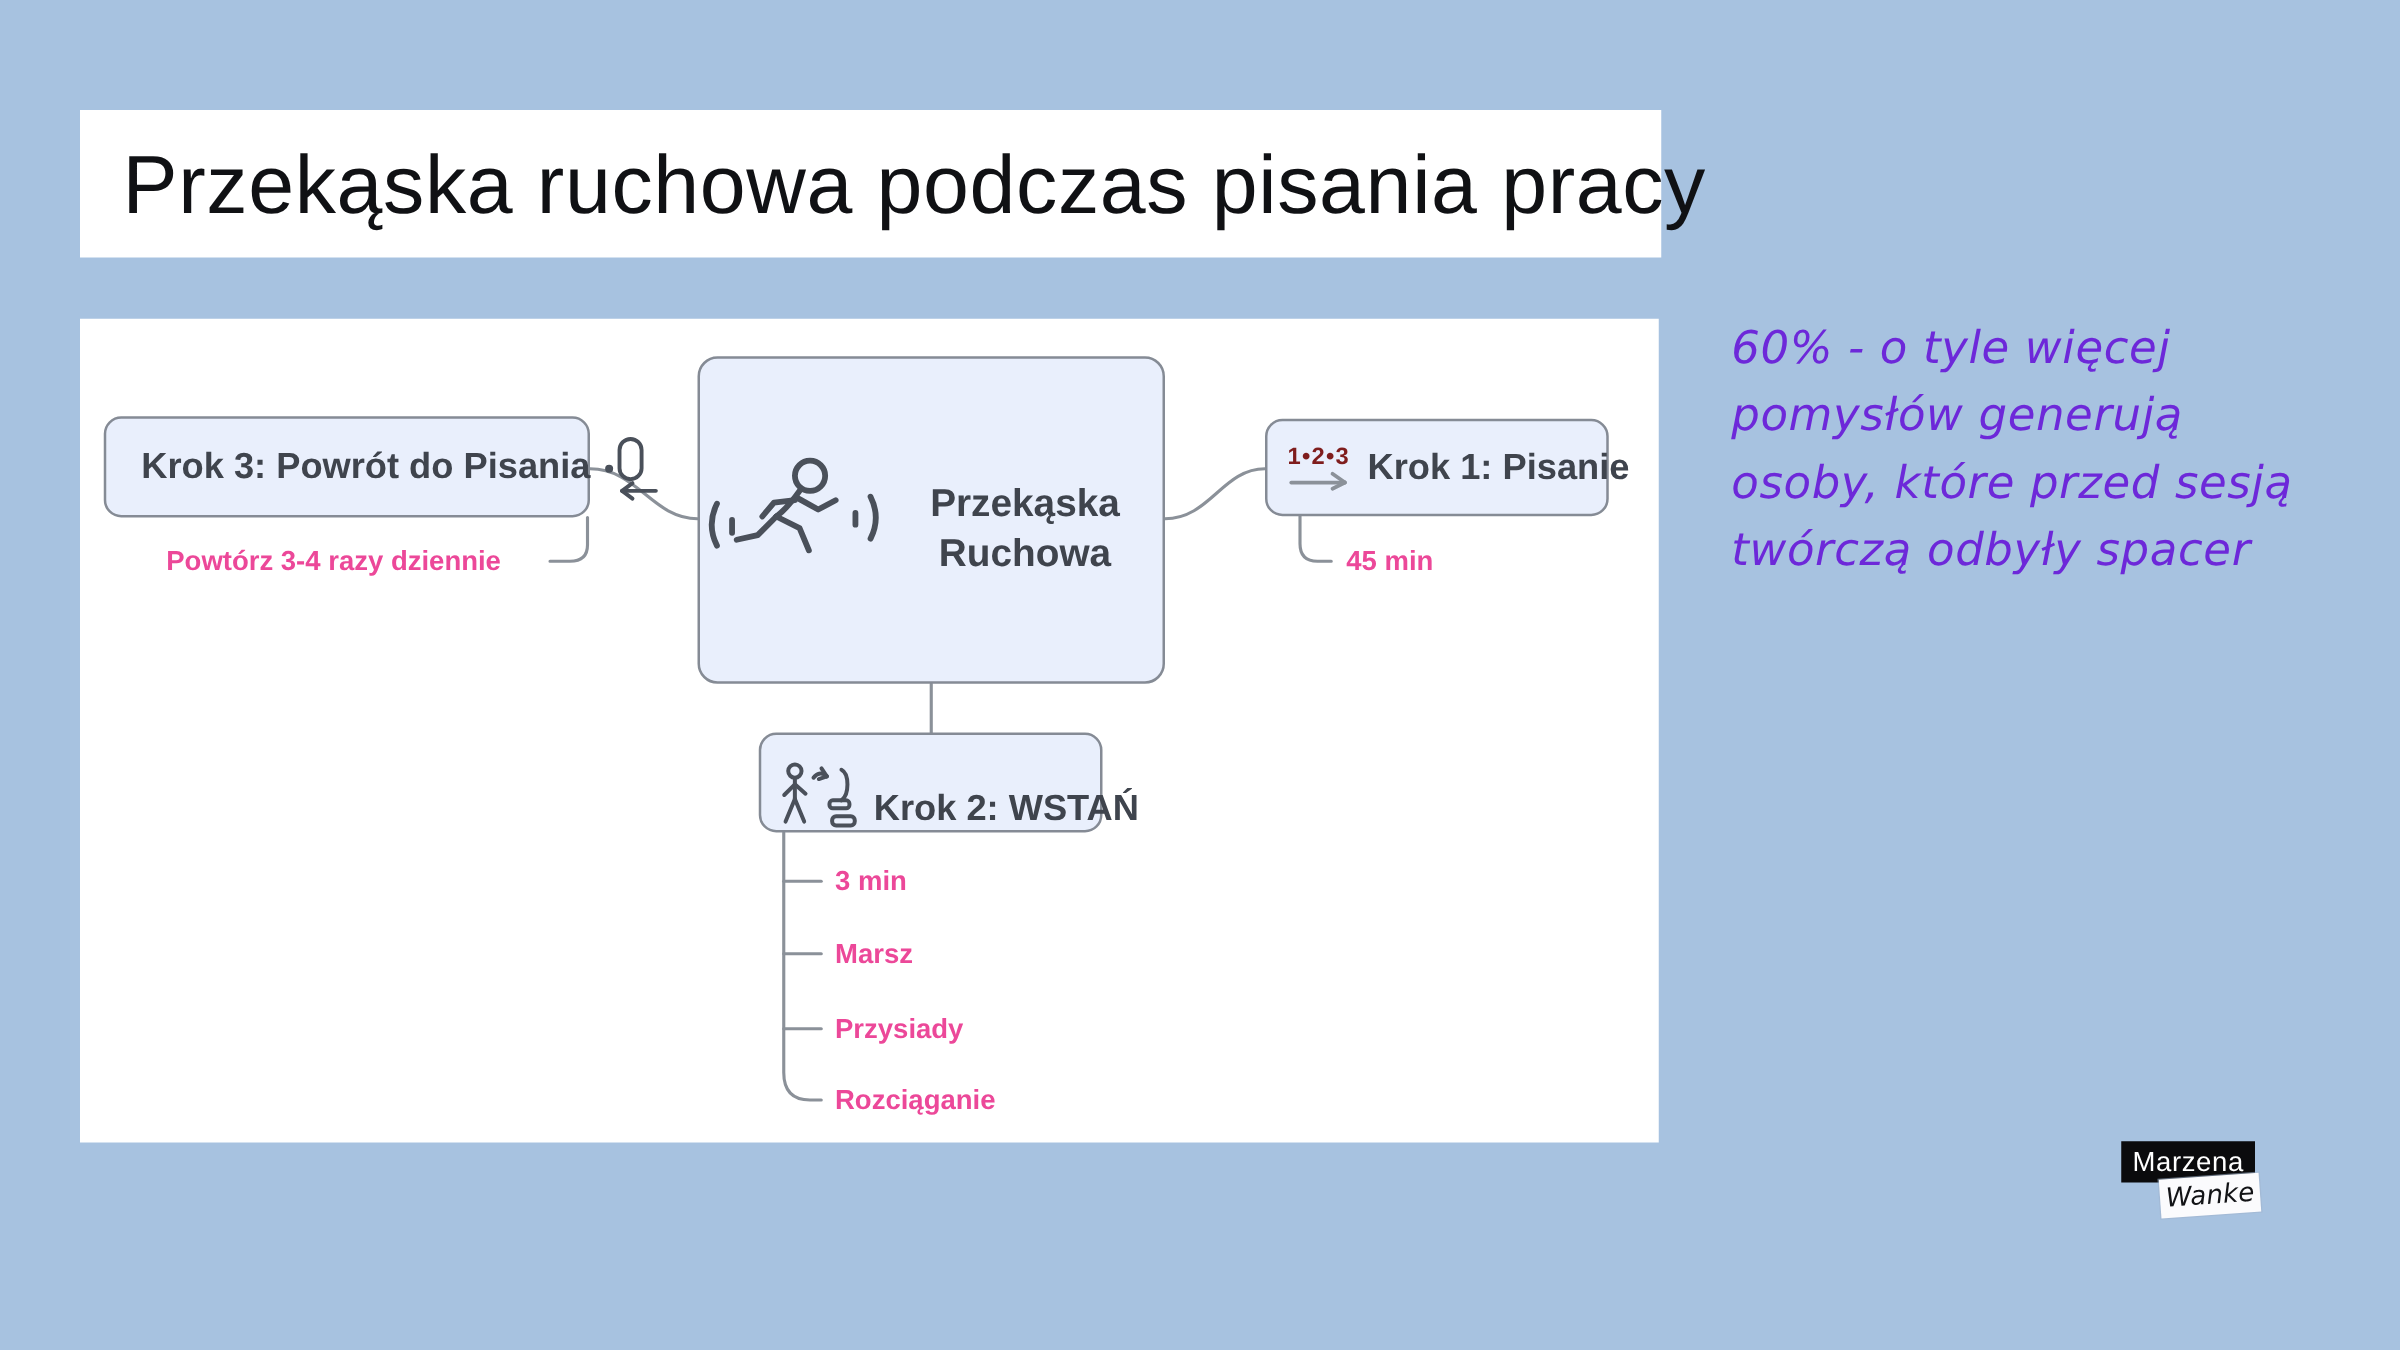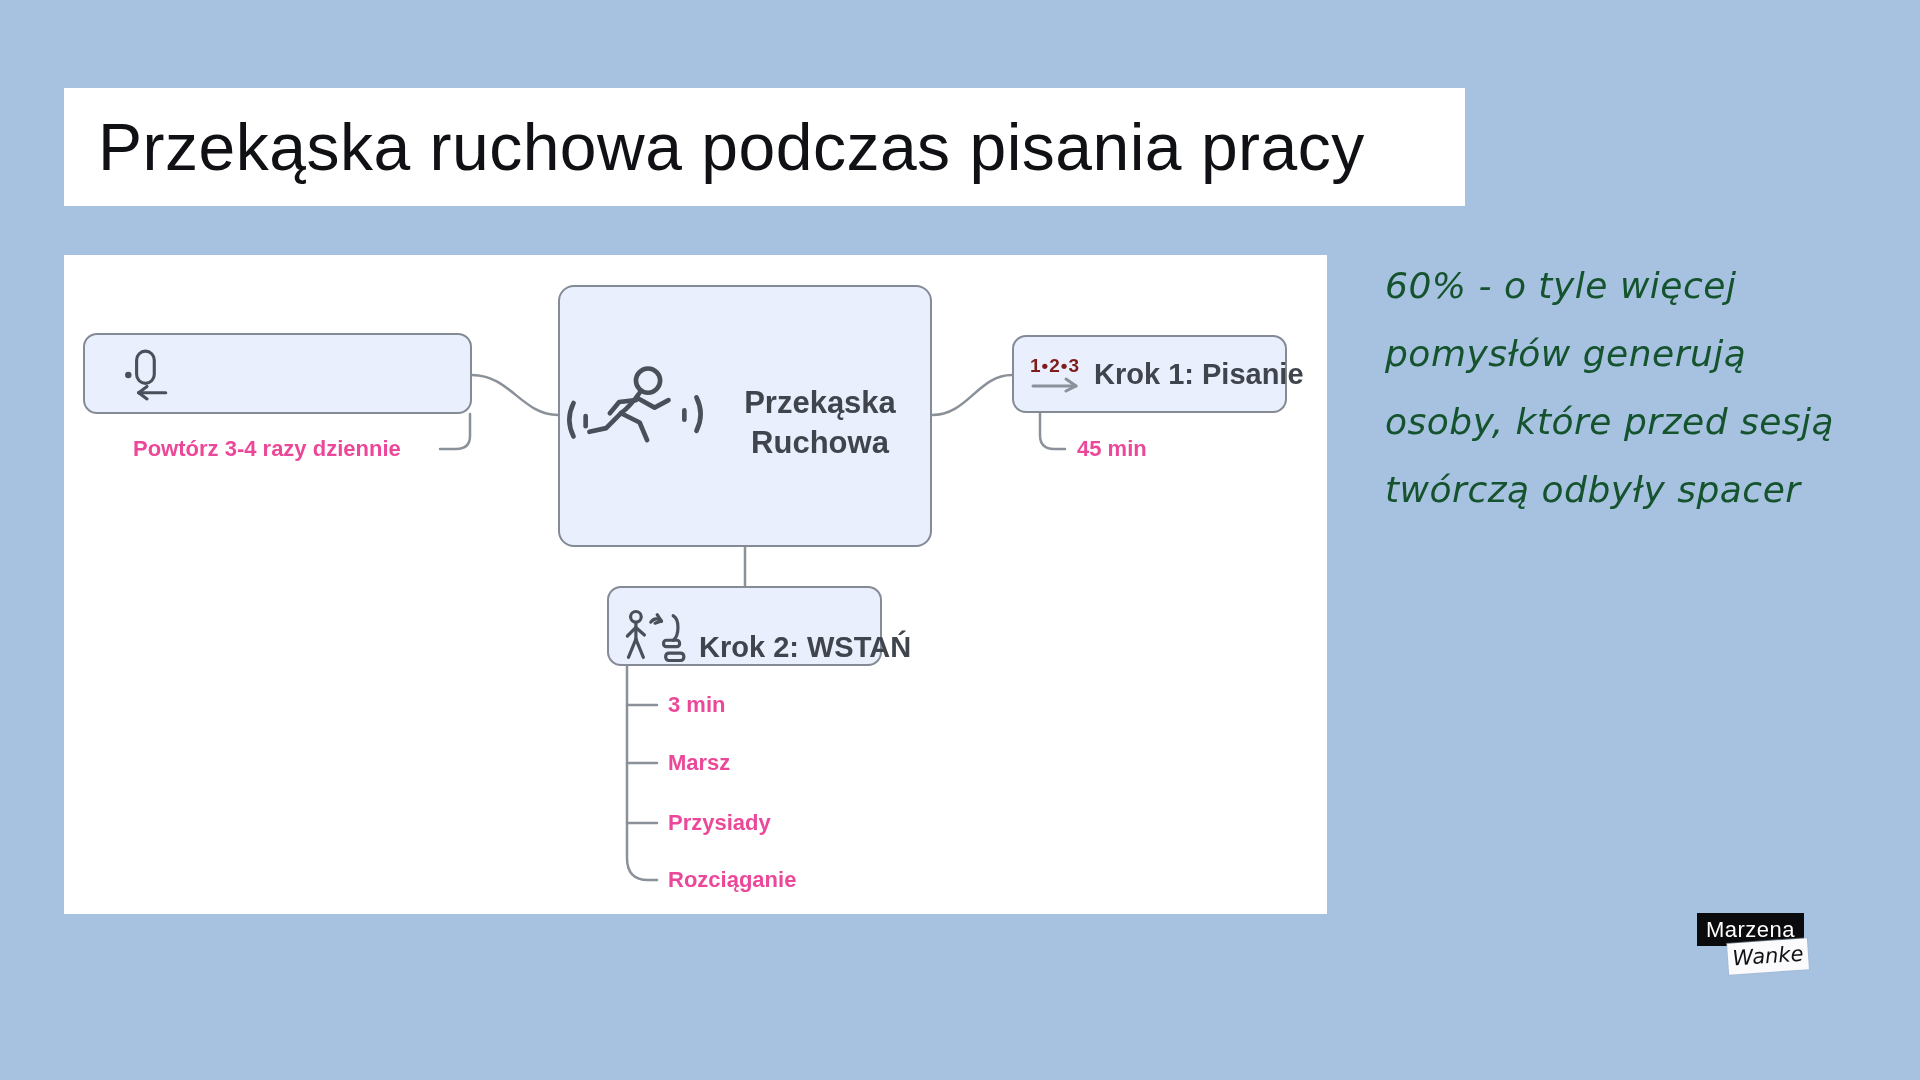--- a/index.html
+++ b/index.html
@@ -1,20 +1,20 @@
 <!DOCTYPE html>
 <html><head>
 <meta charset="utf-8">
 <style>
   html,body{margin:0;padding:0;}
   body{font-family:"Liberation Sans",sans-serif;}
   .stage{position:relative;width:1920px;height:1080px;background:#a7c2e0;overflow:hidden;}
 
   
-  .title-bar{position:absolute;left:64px;top:88px;width:1401px;height:118px;background:#ffffff;}
+  .title-bar{position:absolute;left:64px;top:88px;width:1265px;height:118px;background:#ffffff;}
   .title-bar h1{margin:0;padding-left:34px;font-size:66px;font-weight:400;color:#101114;
     line-height:118px;white-space:nowrap;letter-spacing:0.5px;}
 
   
   .panel{position:absolute;left:64px;top:255px;width:1263px;height:659px;background:#ffffff;}
   .connectors{position:absolute;left:0;top:0;width:1263px;height:659px;}
 
   .node{position:absolute;box-sizing:border-box;background:#e9effc;border:2px solid #858b95;
     border-radius:14px;display:flex;align-items:center;color:#3f444d;}
   .node-label{font-weight:700;color:#3f444d;}
@@ -31,21 +31,21 @@
   .node-krok2{left:543px;top:331px;width:275px;height:80px;padding:0 12px;align-items:flex-end;}
   .node-krok2 .node-label{font-size:29px;margin-left:12px;white-space:nowrap;}
 
   .node-krok3{left:19px;top:78px;width:389px;height:81px;padding:0 12px 0 28px;}
   .node-krok3 .node-label{font-size:29px;white-space:nowrap;}
 
   .child-label{position:absolute;font-size:22px;color:#ec4899;line-height:38px;white-space:nowrap;font-weight:bold;}
 
   
   .note{position:absolute;left:1385px;top:252px;width:450px;font-family:"DejaVu Sans",cursive;
-    font-style:italic;font-size:36px;line-height:68px;color:#14532d;white-space:pre-line;
+    font-style:italic;font-size:36px;line-height:54px;color:#6d28d9;white-space:pre-line;
     letter-spacing:0.5px;}
 
   
   .logo{position:absolute;left:1697px;top:913px;width:120px;height:70px;}
   .logo-top{position:absolute;left:0;top:0;width:107px;height:33px;background:#0b0b0d;color:#ffffff;
     font-weight:400;font-size:22px;text-align:center;line-height:33px;letter-spacing:0.5px;}
   .logo-bottom{position:absolute;left:31px;top:28px;width:80px;height:31px;background:#fbfbfd;
     color:#121316;font-family:"DejaVu Sans",cursive;font-style:italic;font-size:21px;text-align:center;
     line-height:31px;transform:rotate(-4deg);box-shadow:0 0 0 1px rgba(160,180,205,.55);}
 
@@ -118,20 +118,21 @@
           <path d="M38,12 L32,14"></path>
           <path d="M49,7 C55,10 55,26 49,30"></path>
           <rect x="40" y="30" width="15" height="6" rx="2.5"></rect>
           <rect x="42" y="42" width="17" height="7" rx="3"></rect>
         </svg>
       </span>
       <span class="node-label">Krok 2: WSTAŃ</span>
     </div>
 
     <div class="node node-krok3">
+      <span class="node-label">Krok 3: Powrót do Pisania</span>
       <span style="margin-left:10px;">
         <svg width="48" height="54" viewBox="0 0 46 52" fill="none" stroke="#4a505a" stroke-width="3" stroke-linecap="round" stroke-linejoin="round">
           <circle cx="5" cy="27" r="1.6" fill="#4a505a"></circle>
           <rect x="13" y="4" width="17" height="31" rx="8.5"></rect>
           <path d="M15,44 H41"></path>
           <path d="M15,44 L23,38"></path>
           <path d="M15,44 L23,50"></path>
         </svg>
       </span>
     </div>

